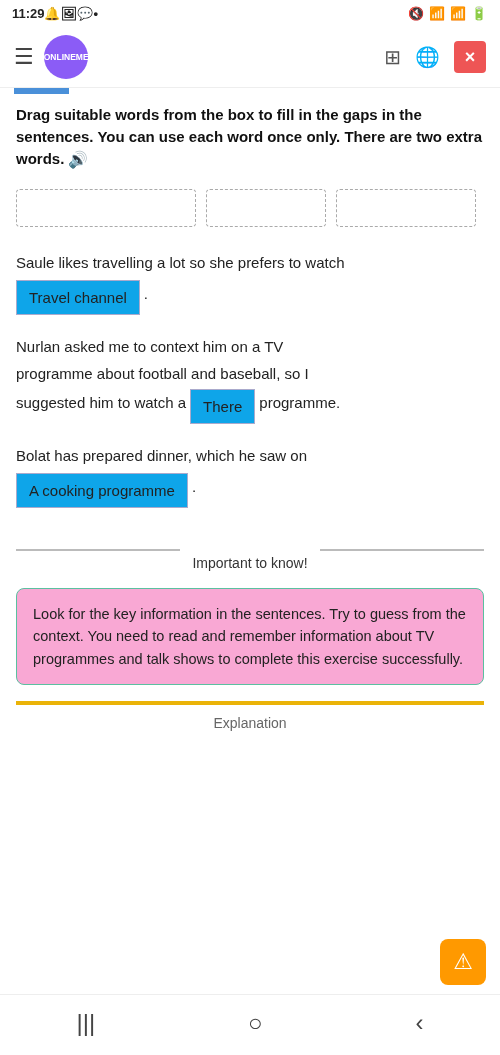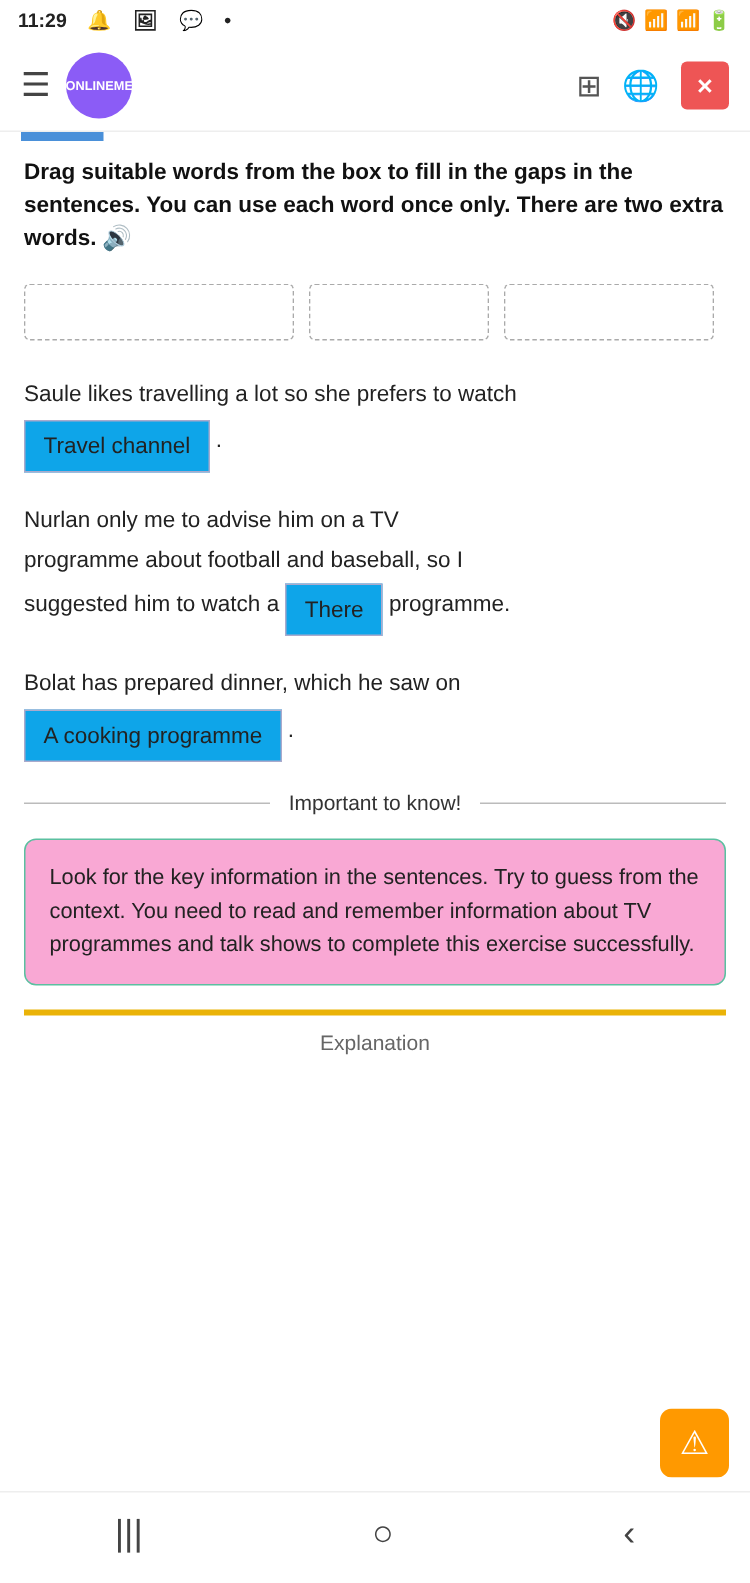--- a/index.html
+++ b/index.html
@@ -16,21 +16,21 @@
     
     .status-bar {
       background: #fff;
       display: flex;
       justify-content: space-between;
       align-items: center;
       padding: 6px 12px;
       font-size: 13px;
       font-weight: 600;
     }
-    .status-bar-left { display: flex; align-items: center; gap: 14px; }
+    .status-bar-left { display: flex; align-items: center; gap: 0; }
     .status-bar-right { display: flex; align-items: center; gap: 5px; }
 
     
     .header {
       background: #fff;
       display: flex;
       align-items: center;
       justify-content: space-between;
       padding: 8px 14px;
       border-bottom: 1px solid #eee;
@@ -154,20 +154,21 @@
       height: 1.5px;
       background: #bbb;
     }
     .imp-text {
       padding: 0 12px;
       text-align: center;
       font-size: 14px;
       color: #333;
       font-weight: 500;
       line-height: 1.4;
+      margin-top: 28px;
     }
 
     
     .info-box {
       border: 1.5px solid #5bc0a0;
       border-radius: 8px;
       padding: 14px 16px;
       background: #f9a8d4;
       font-size: 14.5px;
       line-height: 1.55;
@@ -276,21 +277,21 @@
       <span>Saule likes travelling a lot so she prefers to watch</span>
     </div>
     <div class="sentence-line" style="margin-top:4px;">
       <span class="answer-chip">Travel channel</span>
       <span>.</span>
     </div>
   </div>
 
   <div class="sentence-block">
     <div class="sentence-line" style="flex-wrap:wrap;">
-      <span>Nurlan only me to advise him on a TV</span>
+      <span>Nurlan asked me to context him on a TV</span>
     </div>
     <div class="sentence-line">
       <span>programme about football and baseball, so I</span>
     </div>
     <div class="sentence-line" style="margin-top:2px;">
       <span>suggested him to watch a</span>
       <span class="answer-chip">There</span>
       <span>programme.</span>
     </div>
   </div>

